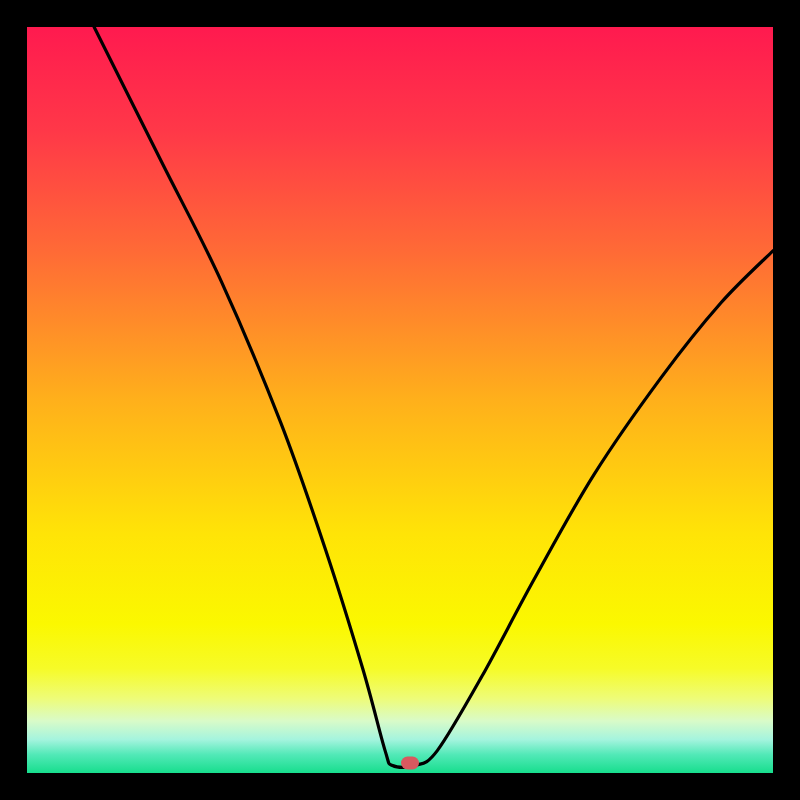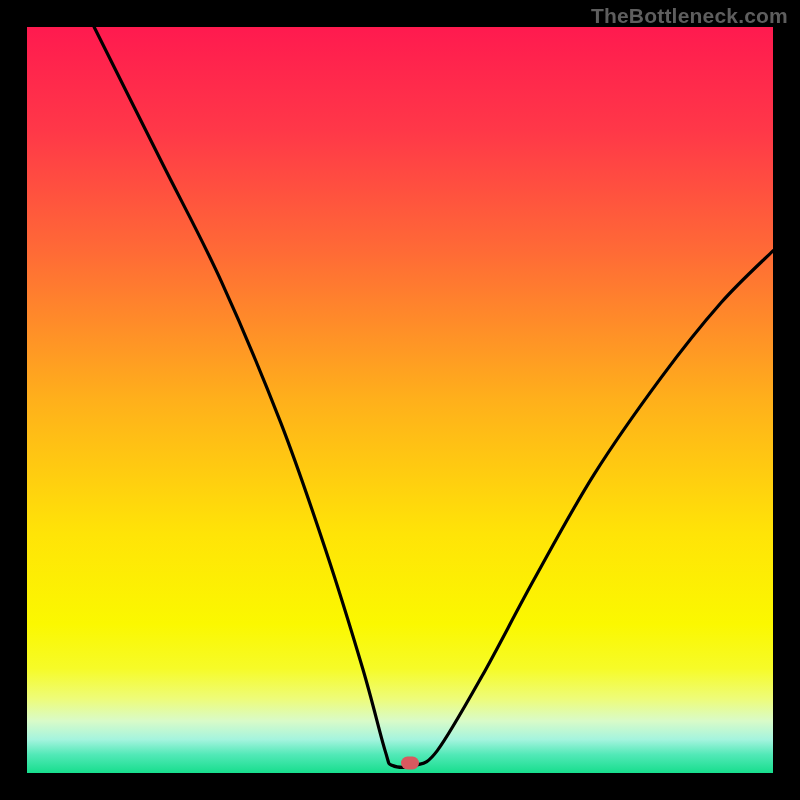--- a/index.html
+++ b/index.html
@@ -55,21 +55,20 @@
     font-size: 21px;
     font-weight: 600;
     color: #5e5e5e;
     letter-spacing: 0.2px;
   }
 </style>
 </head>
 <body>
 
 <div class="frame">
-  <div class="watermark">TheBottleneck.com</div>
   <div class="plot-area">
     <svg class="gradient" viewBox="0 0 746 746" preserveAspectRatio="none">
       <defs>
         <linearGradient id="bg-grad" x1="0" y1="0" x2="0" y2="1">
             <stop offset="0%" stop-color="#ff1a4f"></stop>
             <stop offset="14%" stop-color="#ff3848"></stop>
             <stop offset="30%" stop-color="#ff6a36"></stop>
             <stop offset="50%" stop-color="#ffb01b"></stop>
             <stop offset="68%" stop-color="#ffe407"></stop>
             <stop offset="80%" stop-color="#fbf800"></stop>

